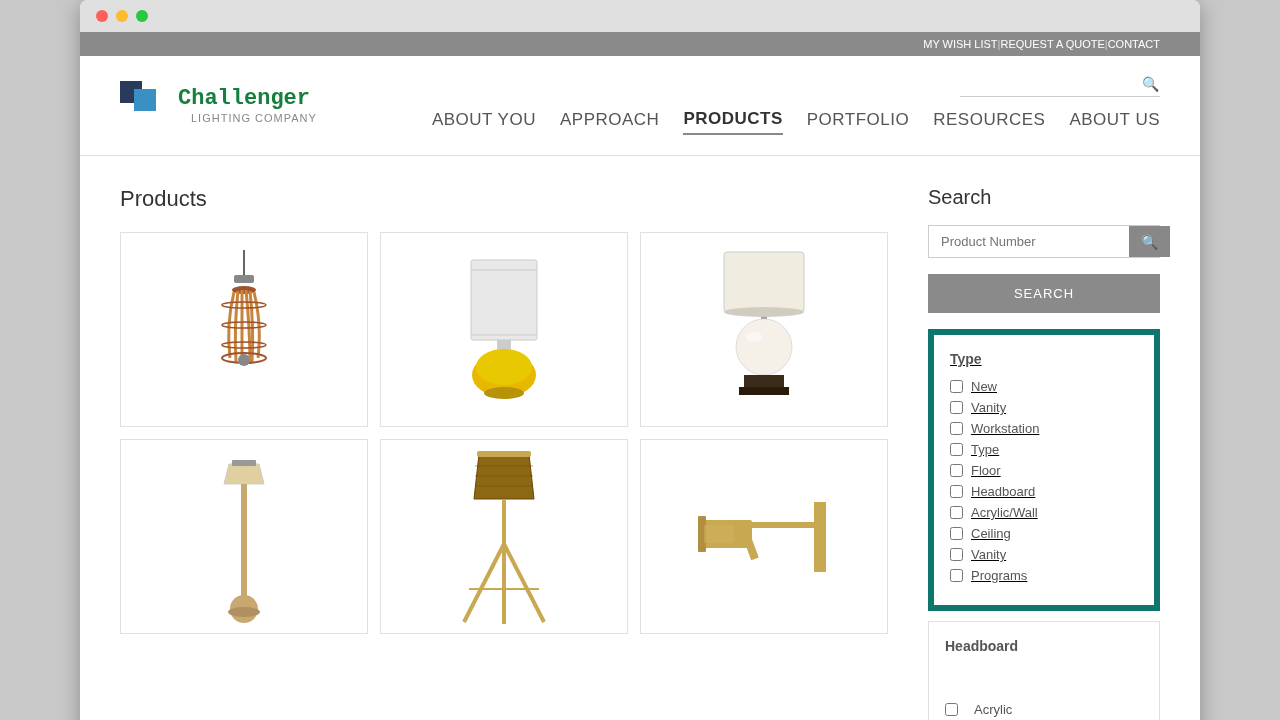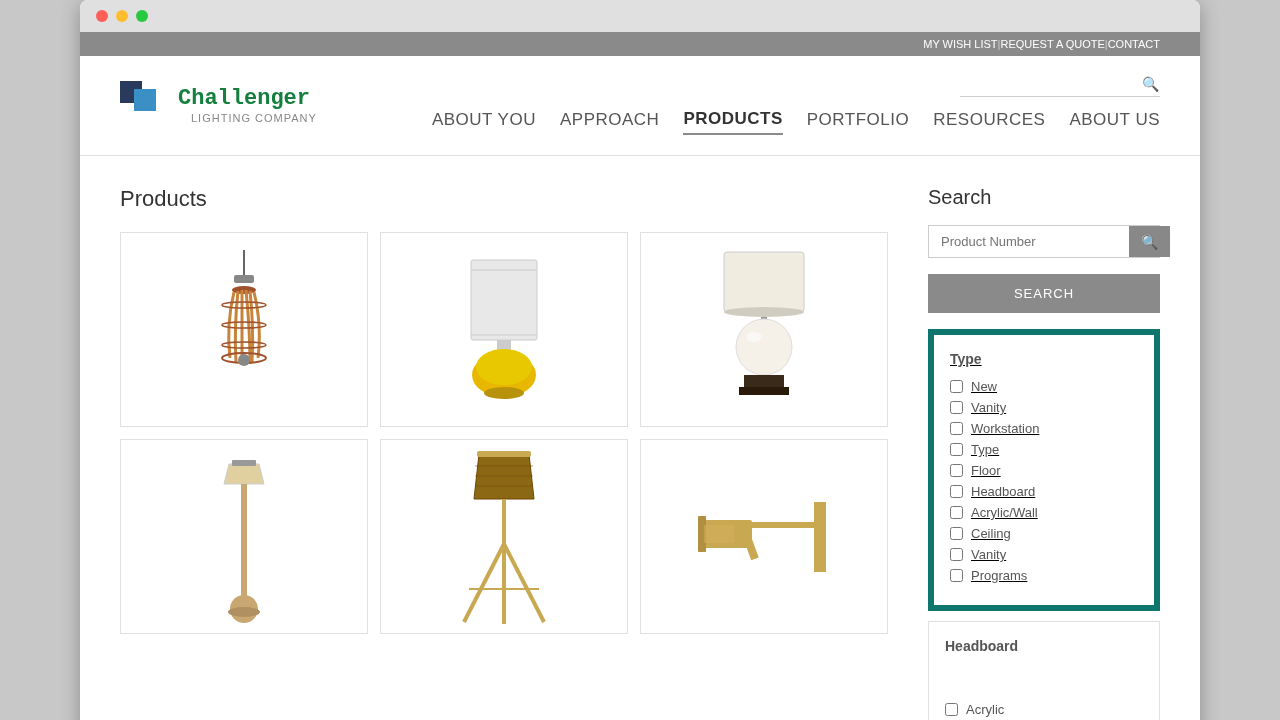--- a/index.html
+++ b/index.html
@@ -136,21 +136,21 @@
       margin-bottom: 6px; font-size: 13px; color: #555;
     }
     .filter-item input[type="checkbox"] { width: 13px; height: 13px; cursor: pointer; accent-color: #555; }
 
     .material-section {
       border: 1px solid #e0e0e0;
       padding: 16px;
     }
     .material-title { font-size: 14px; color: #555; font-weight: bold; margin-bottom: 12px; }
     .material-item {
-      display: flex; align-items: center; gap: 8px;
+      display: flex; align-items: center; gap: 16px;
       font-size: 13px; color: #555; margin-top: 48px;
     }
   </style>
 </head>
 <body>
 
 <div class="browser-window">
 
   <div class="browser-chrome">
     <div class="dot dot-red"></div>

